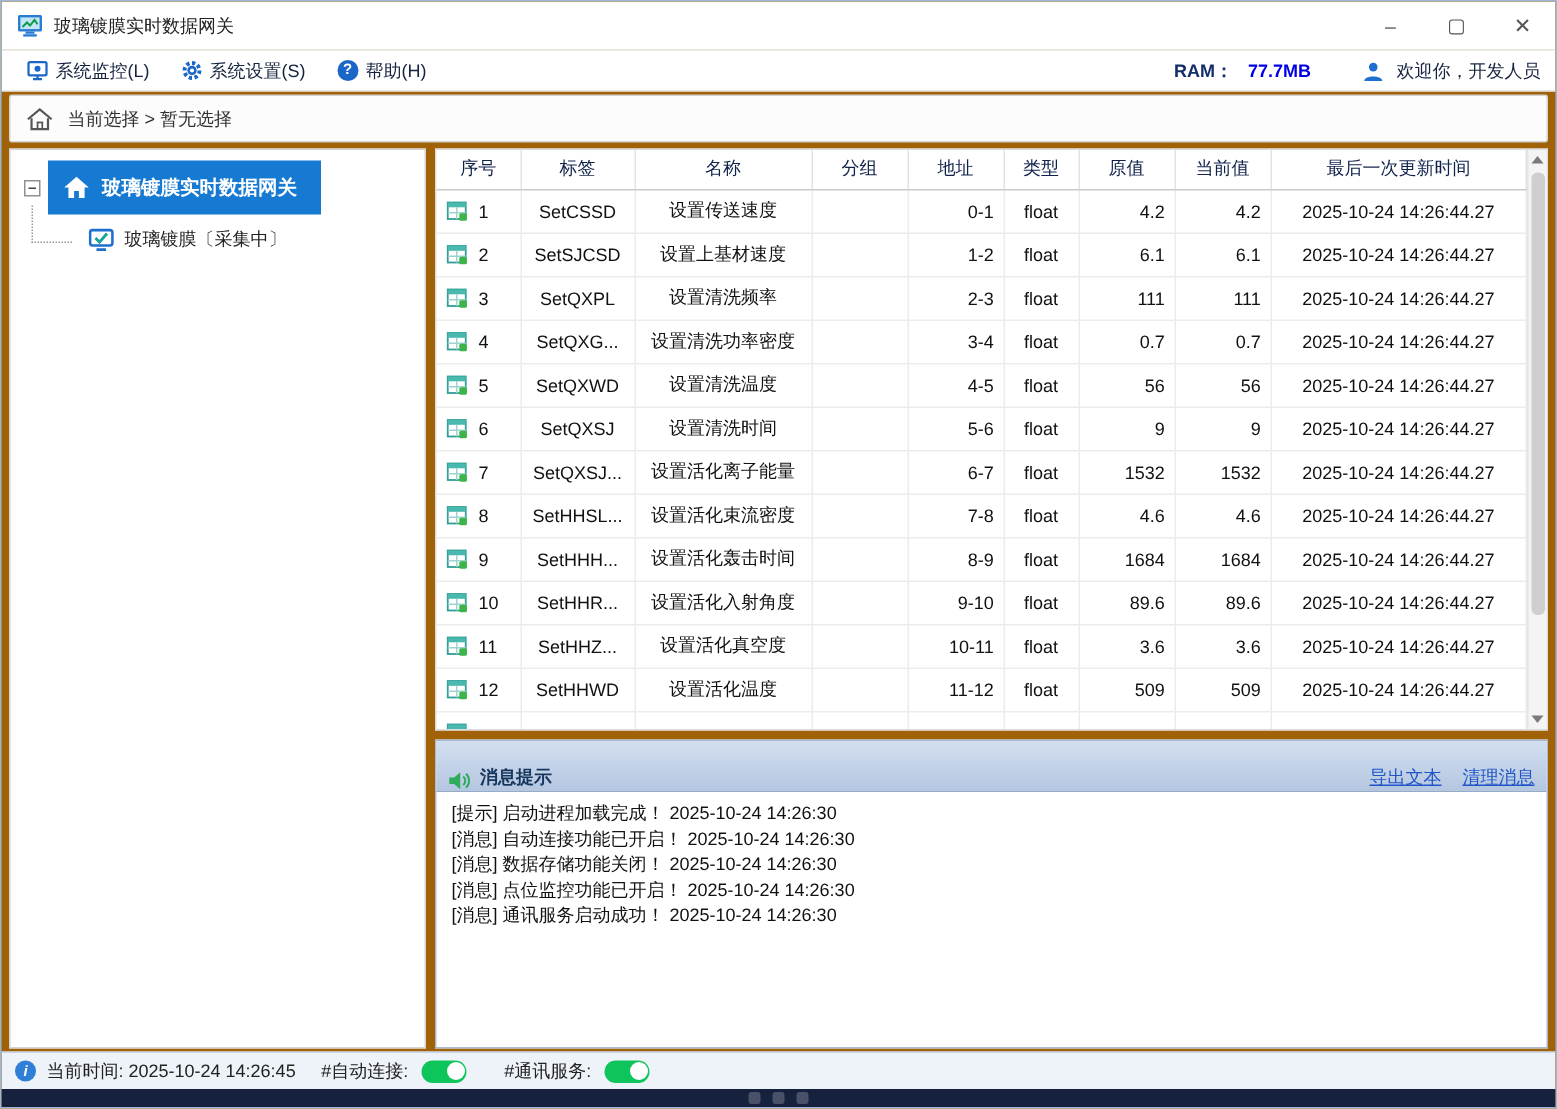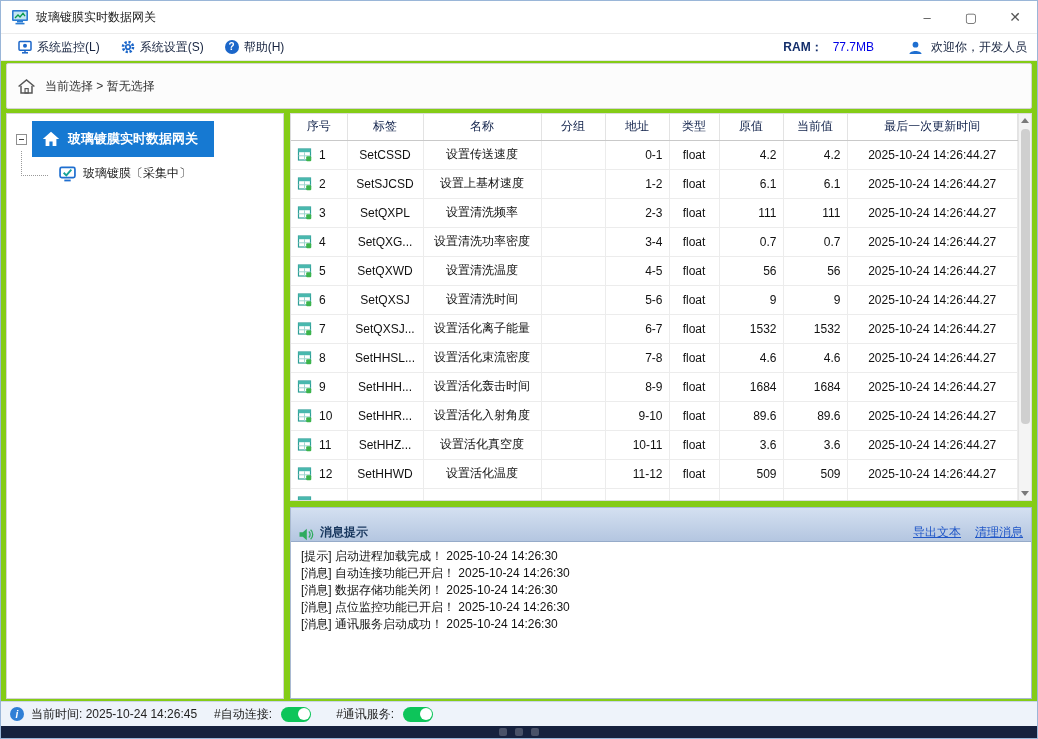--- a/index.html
+++ b/index.html
@@ -1,41 +1,41 @@
 <!DOCTYPE html>
 <html><head>
 <meta charset="utf-8">
 <style>
   * { box-sizing: border-box; margin: 0; padding: 0; }
   html,body { background:#d7d7d7; }
   body { font-family: "Liberation Sans","DejaVu Sans",sans-serif; font-size:12px; color:#1a1a1a; }
 
-  .window { width:1038px; height:739px; background:#84cc16; border:1px solid #9ab6d8;
+  .window { width:1038px; height:739px; background:#a16207; border:1px solid #9ab6d8;
             display:flex; flex-direction:column; overflow:hidden; position:relative; }
 
   
   .titlebar { height:32px; display:flex; align-items:center; padding-left:10px; background:#fff; flex:0 0 auto; }
   .titlebar .app-title { margin-left:7px; font-size:12px; color:#222; }
   .win-controls { margin-left:auto; display:flex; height:100%; }
   .win-btn { width:44px; height:100%; display:flex; align-items:center; justify-content:center;
              color:#555; font-size:13px; cursor:default; }
   .win-btn.close { font-size:14px; }
 
   
   .menubar { height:28px; border-top:1px solid #ececec; border-bottom:1px solid #e5e5e5;
              display:flex; align-items:center; padding:0 10px 0 8px; flex:0 0 auto; background:#fff; }
   .menubar-items { display:flex; align-items:flex-start; gap:3px; }
   .menu-item { display:flex; align-items:center; gap:5px; padding:4px 9px; color:#16233f; cursor:default; }
   .menu-right { margin-left:auto; display:flex; align-items:center; gap:8px; }
   .ram-label { font-weight:bold; color:#132e6b; }
-  .ram-value { font-weight:normal; color:#0000e6; margin-left:2px; margin-right:26px; }
+  .ram-value { font-weight:bold; color:#0000e6; margin-left:2px; margin-right:26px; }
   .welcome { color:#16233f; }
 
   
-  .breadcrumb-bar { margin:2px 5px 4px 5px; height:46px; border:1px solid #d4d4d4; border-radius:2px;
+  .breadcrumb-bar { margin:2px 5px 4px 5px; height:32px; border:1px solid #d4d4d4; border-radius:2px;
                     background:#fcfcfc; display:flex; align-items:center; padding:0 10px; gap:9px; flex:0 0 auto; }
   .breadcrumb-text { color:#333; }
 
   
   .main { flex:1 1 auto; display:flex; padding:0 5px 2px 5px; gap:6px; min-height:0; }
 
   
   .left-panel { width:278px; flex:0 0 auto; border:1px solid #d4d4d4; background:#fff; padding-top:7px; }
   .tree-root-row { display:flex; align-items:center; }
   .tree-expander { width:11px; height:11px; border:1px solid #8f8f8f; margin:0 5px 0 9px; position:relative; background:#fff; flex:0 0 auto; }

